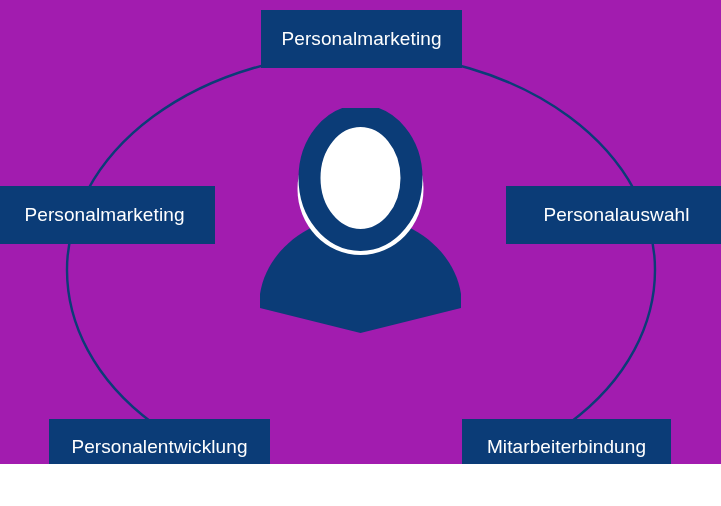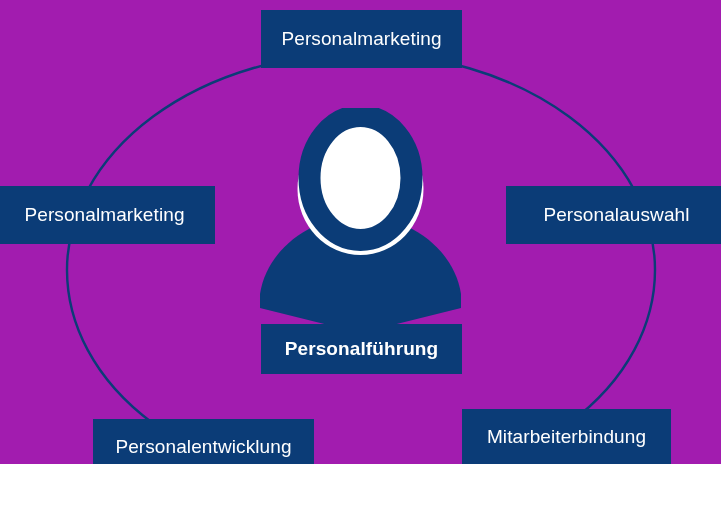--- a/index.html
+++ b/index.html
@@ -53,22 +53,22 @@
     z-index: 4;
   }
   .node-label {
     display: block;
     padding: 0 6px;
   }
   
   #node-top       { left: 261px; top: 10px;  width: 201px; height: 58px; }
   #node-left      { left: -6px;  top: 186px; width: 221px; height: 58px; }
   #node-right     { left: 506px; top: 186px; width: 221px; height: 58px; }
-  #node-bottomleft{ left: 49px;  top: 419px; width: 221px; height: 57px; margin-left: 44px; }
-  #node-bottomright{left: 462px; top: 409px; width: 209px; height: 57px; }
+  #node-bottomleft{ left: 49px;  top: 419px; width: 221px; height: 57px; }
+  #node-bottomright{left: 462px; top: 419px; width: 209px; height: 57px; }
   #node-center    { left: 261px; top: 324px; width: 201px; height: 50px; }
 </style>
 </head>
 <body>
 
 <div id="diagram-root">
 
   <svg id="ellipse-layer" viewBox="0 0 721 506" aria-hidden="true">
     <ellipse cx="361" cy="270" rx="294" ry="217" fill="none" stroke="#0b3c77" stroke-width="2.4"></ellipse>
   </svg>
@@ -101,17 +101,14 @@
   </div>
 
   <div class="node-box" id="node-bottomleft">
     <span class="node-label">Personalentwicklung</span>
   </div>
 
   <div class="node-box" id="node-left">
     <span class="node-label">Personalmarketing</span>
   </div>
 
-  <div class="node-box is-center" id="node-center">
-    <span class="node-label">Personalführung</span>
-  </div>
 
 </div>
 
 </body></html>

